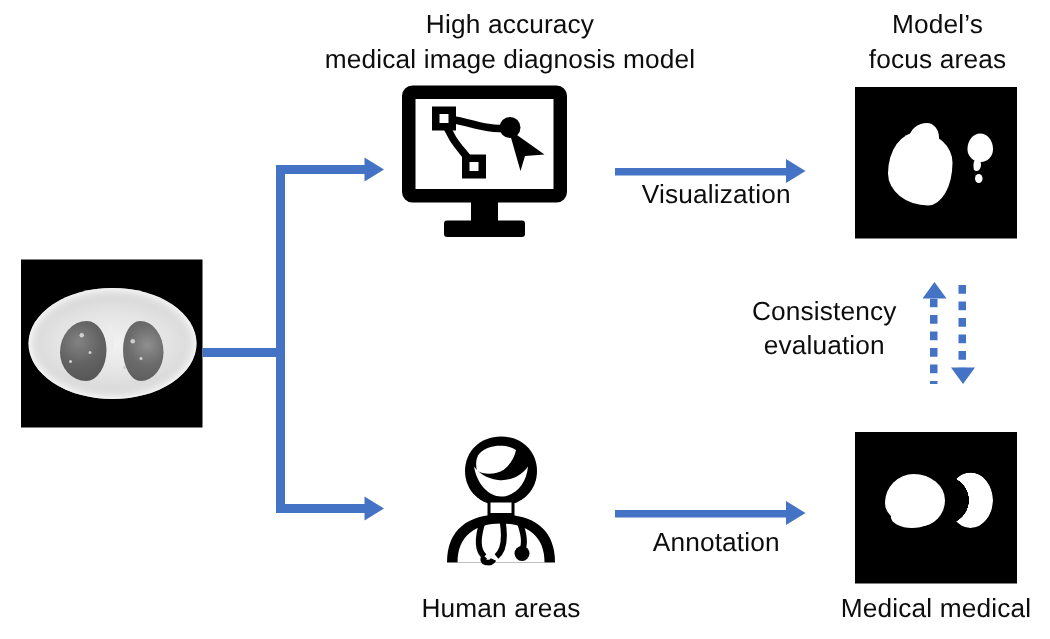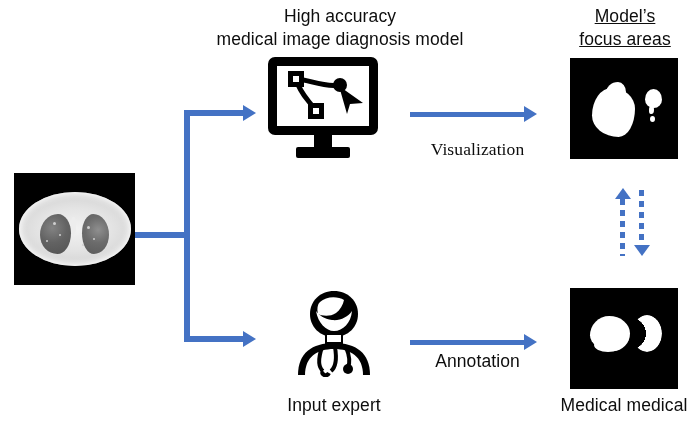--- a/index.html
+++ b/index.html
@@ -172,21 +172,21 @@
   }
 </style>
 </head>
 <body>
 
 <div id="canvas">
 
   <div class="lbl" style="left:185px; top:5px; width:310px;">High accuracy
 medical image diagnosis model</div>
 
-  <div class="lbl" style="left:554px; top:5px; width:142px;text-decoration:underline;">Model’s
+  <div class="lbl" style="left:554px; top:5px; width:142px;">Model’s
 focus areas</div>
 
 
   <div id="input-image">
     <div class="ct-body">
       <div class="ct-lung left"></div>
       <div class="ct-lung right"></div>
       <div class="ct-speck" style="left:34px; top:30px; width:3px; height:3px;"></div>
       <div class="ct-speck" style="left:40px; top:42px; width:2px; height:2px;"></div>
       <div class="ct-speck" style="left:27px; top:48px; width:2px; height:2px;"></div>
@@ -218,35 +218,37 @@
       <path d="M62 20 L 86 37 L 73 38 L 70 48 Z" fill="#000"></path>
       <rect x="11" y="5" width="16" height="16" fill="#000"></rect>
       <rect x="16" y="10" width="6" height="6" fill="#fff"></rect>
       <rect x="31" y="37" width="16" height="16" fill="#000"></rect>
       <rect x="36" y="42" width="6" height="6" fill="#fff"></rect>
     </svg>
   </div>
 
   <div class="blue-rect" style="left:410px; top:112px; width:115px; height:5px;"></div>
   <div class="arrow-head-right" style="left:524px; top:106px;"></div>
-  <div class="lbl" style="left:405px; top:138px; width:145px;font-family:Liberation Serif, serif;">Visualization</div>
+  <div class="lbl" style="left:405px; top:118px; width:145px;">Visualization</div>
 
   <div id="focus-image" class="mask-img">
     <div class="blob" style="left:22px; top:30px; width:43px; height:49px;
                 border-radius:46% 54% 38% 62% / 56% 42% 58% 44%;"></div>
     <div class="blob" style="left:36px; top:24px; width:20px; height:18px;
                 border-radius:60% 40% 50% 50% / 60% 55% 45% 40%;"></div>
     <div class="blob" style="left:75px; top:31px; width:17px; height:19px;
                 border-radius:50% 50% 48% 52% / 55% 55% 45% 45%;"></div>
     <div class="blob" style="left:79px; top:48px; width:5px; height:8px;
                 border-radius:50% 50% 60% 40%;"></div>
     <div class="blob" style="left:80px; top:58px; width:5px; height:6px;
                 border-radius:50%;"></div>
   </div>
 
+  <div class="lbl" style="left:487px; top:196px; width:125px;">Consistency
+evaluation</div>
 
   <div class="arrow-head-up" style="left:615px; top:188px;"></div>
   <div class="dash-col" style="left:620px; top:199px; height:57px;"></div>
 
   <div class="dash-col" style="left:639px; top:190px; height:55px;"></div>
   <div class="arrow-head-down" style="left:634px; top:245px;"></div>
 
   <div id="doctor-icon">
     <svg viewBox="0 0 92 90" width="92" height="90">
 
@@ -277,17 +279,17 @@
                 border-radius:48% 52% 42% 58% / 55% 50% 50% 45%;"></div>
     <div class="blob" style="left:24px; top:52px; width:28px; height:12px;
                 border-radius:40% 60% 50% 50% / 40% 40% 60% 60%;"></div>
     <div class="blob" style="left:62px; top:27px; width:30px; height:37px;
                 border-radius:50%;
                 background:#fff;
                 -webkit-mask-image: radial-gradient(circle 16px at -2px 50%, transparent 99%, #000 100%);
                 mask-image: radial-gradient(circle 16px at -2px 50%, transparent 99%, #000 100%);"></div>
   </div>
 
-  <div class="lbl" style="left:264px; top:394px; width:140px;">Input expert</div>
+  <div class="lbl" style="left:264px; top:394px; width:140px;">Human areas</div>
 
   <div class="lbl" style="left:548px; top:394px; width:152px;">Medical medical</div>
 
 </div>
 
 </body></html>

